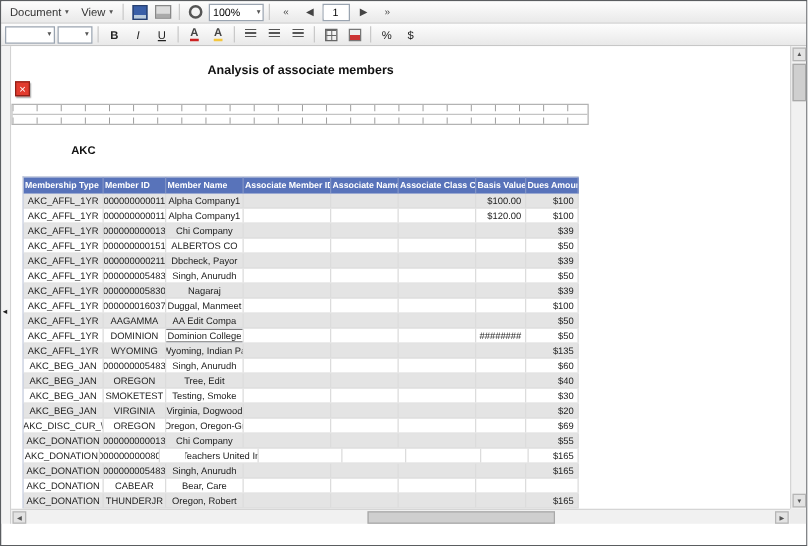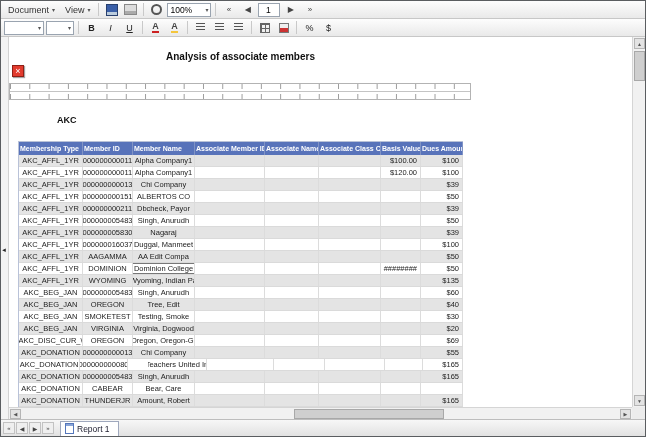--- a/index.html
+++ b/index.html
@@ -389,21 +389,21 @@
             <div class="td c" style="width: 62px;">Bear, Care</div>
             <div class="td l" style="width: 70px;"></div>
             <div class="td l" style="width: 54px;"></div>
             <div class="td l" style="width: 62px;"></div>
             <div class="td r" style="width: 40px;"></div>
             <div class="td r" style="width: 42px;"></div>
           </div>
           <div class="trow alt" style="background: rgb(228, 228, 228);">
             <div class="td c" style="width: 64px;">AKC_DONATION</div>
             <div class="td c" style="width: 50px;">THUNDERJR</div>
-            <div class="td c" style="width: 62px;">Amount, Robert</div>
+            <div class="td c" style="width: 62px;">Oregon, Robert</div>
             <div class="td l" style="width: 70px;"></div>
             <div class="td l" style="width: 54px;"></div>
             <div class="td l" style="width: 62px;"></div>
             <div class="td r" style="width: 40px;"></div>
             <div class="td r" style="width: 42px;">$165</div>
           </div>
         </div>
     </div>
   </div>
 
@@ -412,24 +412,14 @@
     <div class="vthumb"></div>
     <div class="sbtn v" style="bottom:1px;">▼</div>
   </div>
   <div class="hscroll">
     <div class="sbtn h" style="left:1px;">◀</div>
     <div class="hthumb"></div>
     <div class="sbtn h" style="right:1px;">▶</div>
   </div>
   <div class="corner"></div>
 
-  <div class="statusbar">
-    <div class="nbtn">«</div>
-    <div class="nbtn">◀</div>
-    <div class="nbtn">▶</div>
-    <div class="nbtn">»</div>
-    <div class="tab">
-      <span class="ic-page"></span>
-      <span>Report 1</span>
-    </div>
-  </div>
 
 </div>
 
 </body></html>

